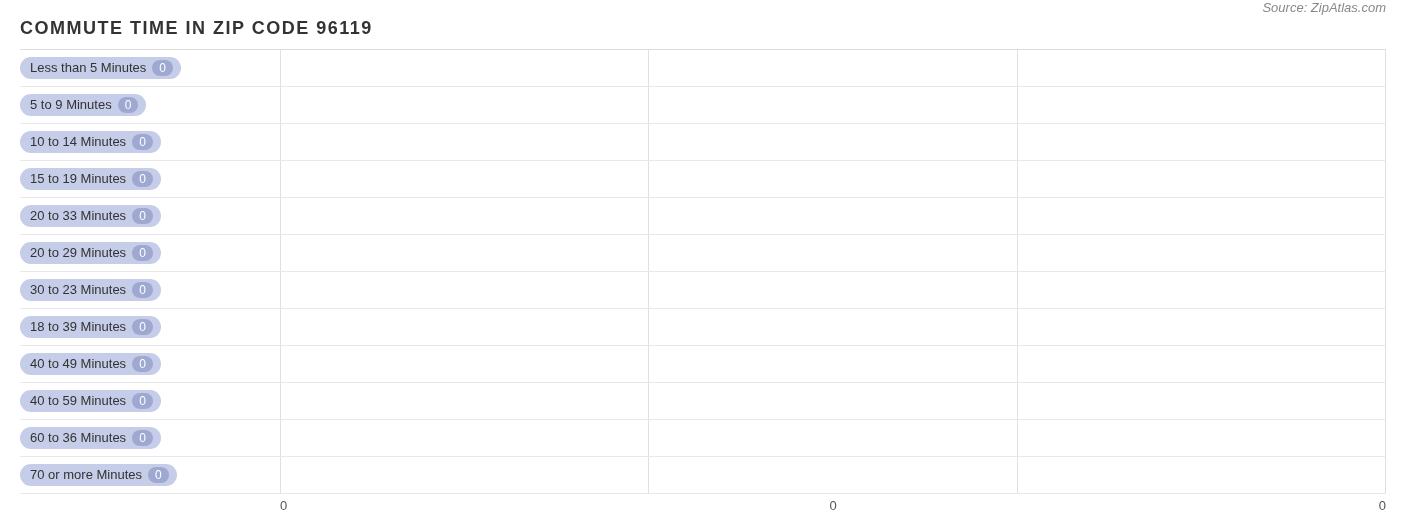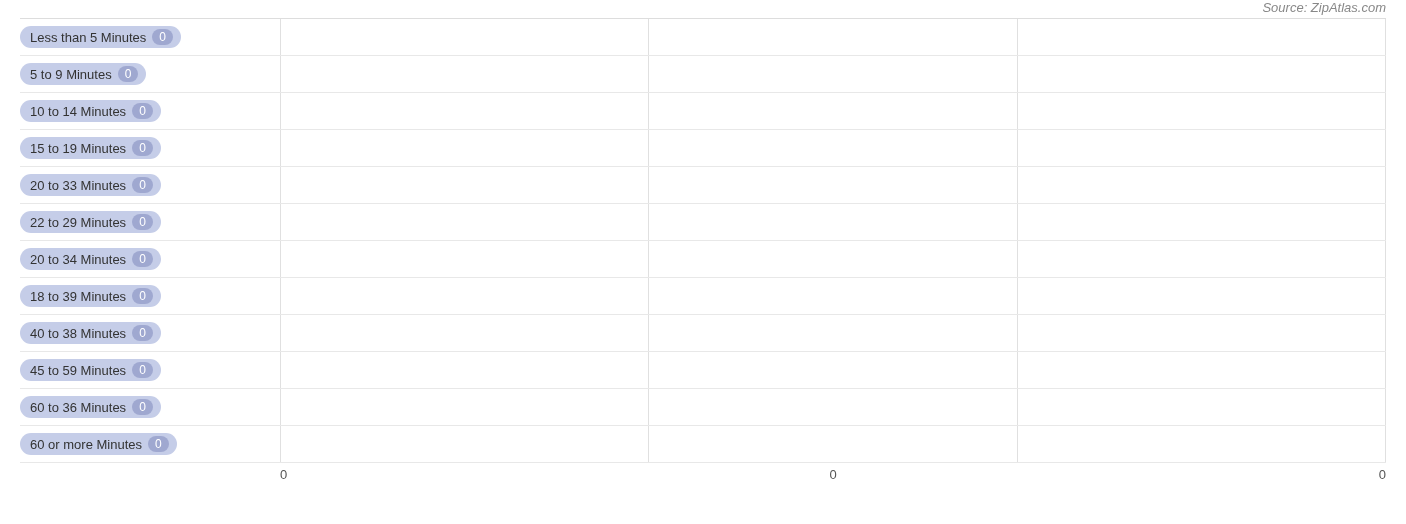--- a/index.html
+++ b/index.html
@@ -48,21 +48,21 @@
       min-width: 260px;
       flex-shrink: 0;
     }
     .bar-label {
       background: #c5cde8;
       border-radius: 12px;
       padding: 3px 8px 3px 10px;
       font-size: 13px;
       color: #333;
       display: flex;
-      align-items: center;
+      align-items: flex-start;
       gap: 6px;
       white-space: nowrap;
     }
     .bar-value-badge {
       background: #9fa8d0;
       color: #fff;
       border-radius: 10px;
       font-size: 12px;
       padding: 1px 7px;
       min-width: 18px;
@@ -113,20 +113,21 @@
       border-left: 1px solid #e0e0e0;
     }
     .grid-line:last-child {
       border-right: 1px solid #e0e0e0;
     }
   </style>
 </head>
 <body>
 
 <div class="chart-container">
+  <h1 class="chart-title">COMMUTE TIME IN ZIP CODE 96119</h1>
   <div class="source-label">Source: ZipAtlas.com</div>
 
   <div class="chart-area" id="chart-area">
 
     <div class="grid-lines">
       <div class="grid-line"></div>
       <div class="grid-line"></div>
       <div class="grid-line"></div>
     </div>
 
@@ -181,32 +182,32 @@
           <span class="bar-value-badge">0</span>
         </div>
       </div>
       <div class="bar-track">
         <div class="bar-fill" style="width:0px;"></div>
       </div>
     </div>
       <div class="bar-row">
       <div class="bar-label-wrap">
         <div class="bar-label">
-          <span>22 to 29 Minutes</span>
-          <span class="bar-value-badge">0</span>
-        </div>
-      </div>
-      <div class="bar-track">
-        <div class="bar-fill" style="width:0px;"></div>
-      </div>
-    </div>
-      <div class="bar-row">
-      <div class="bar-label-wrap">
-        <div class="bar-label">
-          <span>20 to 34 Minutes</span>
+          <span>20 to 29 Minutes</span>
+          <span class="bar-value-badge">0</span>
+        </div>
+      </div>
+      <div class="bar-track">
+        <div class="bar-fill" style="width:0px;"></div>
+      </div>
+    </div>
+      <div class="bar-row">
+      <div class="bar-label-wrap">
+        <div class="bar-label">
+          <span>30 to 23 Minutes</span>
           <span class="bar-value-badge">0</span>
         </div>
       </div>
       <div class="bar-track">
         <div class="bar-fill" style="width:0px;"></div>
       </div>
     </div>
       <div class="bar-row">
       <div class="bar-label-wrap">
         <div class="bar-label">
@@ -214,32 +215,32 @@
           <span class="bar-value-badge">0</span>
         </div>
       </div>
       <div class="bar-track">
         <div class="bar-fill" style="width:0px;"></div>
       </div>
     </div>
       <div class="bar-row">
       <div class="bar-label-wrap">
         <div class="bar-label">
-          <span>40 to 38 Minutes</span>
-          <span class="bar-value-badge">0</span>
-        </div>
-      </div>
-      <div class="bar-track">
-        <div class="bar-fill" style="width:0px;"></div>
-      </div>
-    </div>
-      <div class="bar-row">
-      <div class="bar-label-wrap">
-        <div class="bar-label">
-          <span>45 to 59 Minutes</span>
+          <span>40 to 49 Minutes</span>
+          <span class="bar-value-badge">0</span>
+        </div>
+      </div>
+      <div class="bar-track">
+        <div class="bar-fill" style="width:0px;"></div>
+      </div>
+    </div>
+      <div class="bar-row">
+      <div class="bar-label-wrap">
+        <div class="bar-label">
+          <span>40 to 59 Minutes</span>
           <span class="bar-value-badge">0</span>
         </div>
       </div>
       <div class="bar-track">
         <div class="bar-fill" style="width:0px;"></div>
       </div>
     </div>
       <div class="bar-row">
       <div class="bar-label-wrap">
         <div class="bar-label">
@@ -247,21 +248,21 @@
           <span class="bar-value-badge">0</span>
         </div>
       </div>
       <div class="bar-track">
         <div class="bar-fill" style="width:0px;"></div>
       </div>
     </div>
       <div class="bar-row">
       <div class="bar-label-wrap">
         <div class="bar-label">
-          <span>60 or more Minutes</span>
+          <span>70 or more Minutes</span>
           <span class="bar-value-badge">0</span>
         </div>
       </div>
       <div class="bar-track">
         <div class="bar-fill" style="width:0px;"></div>
       </div>
     </div>
     </div>
 
   <div class="x-axis">

